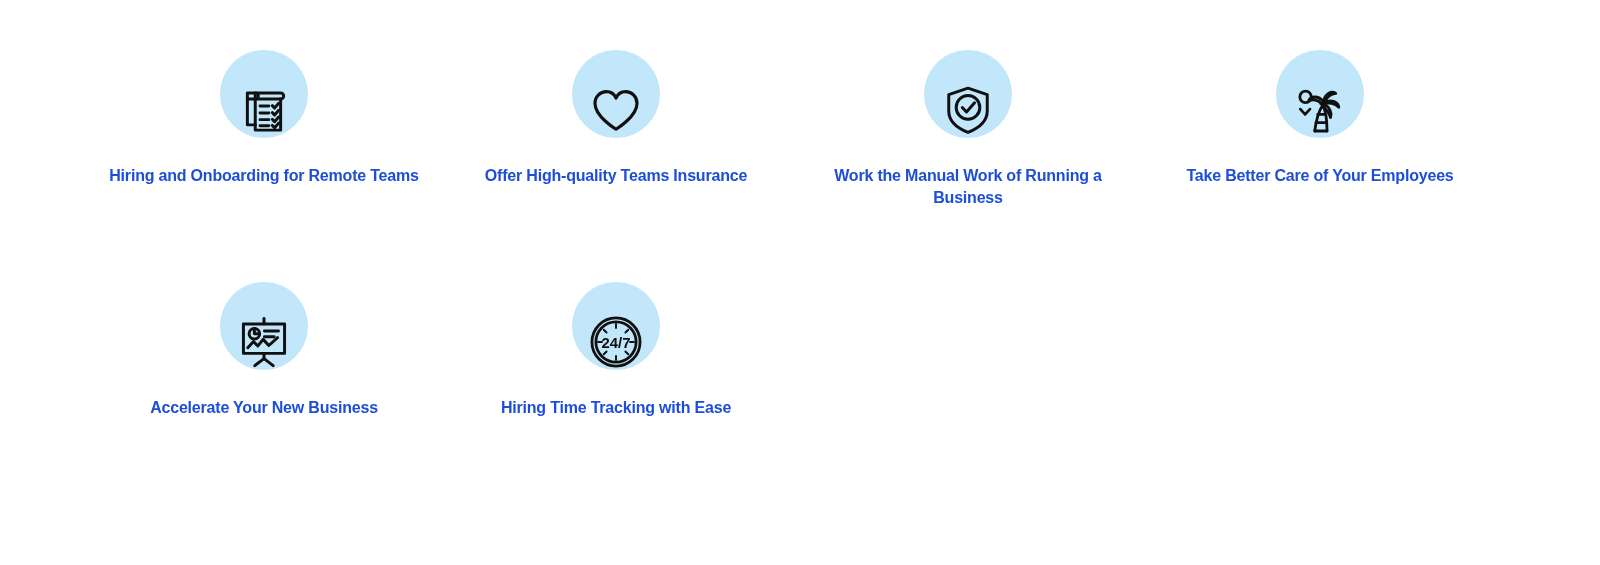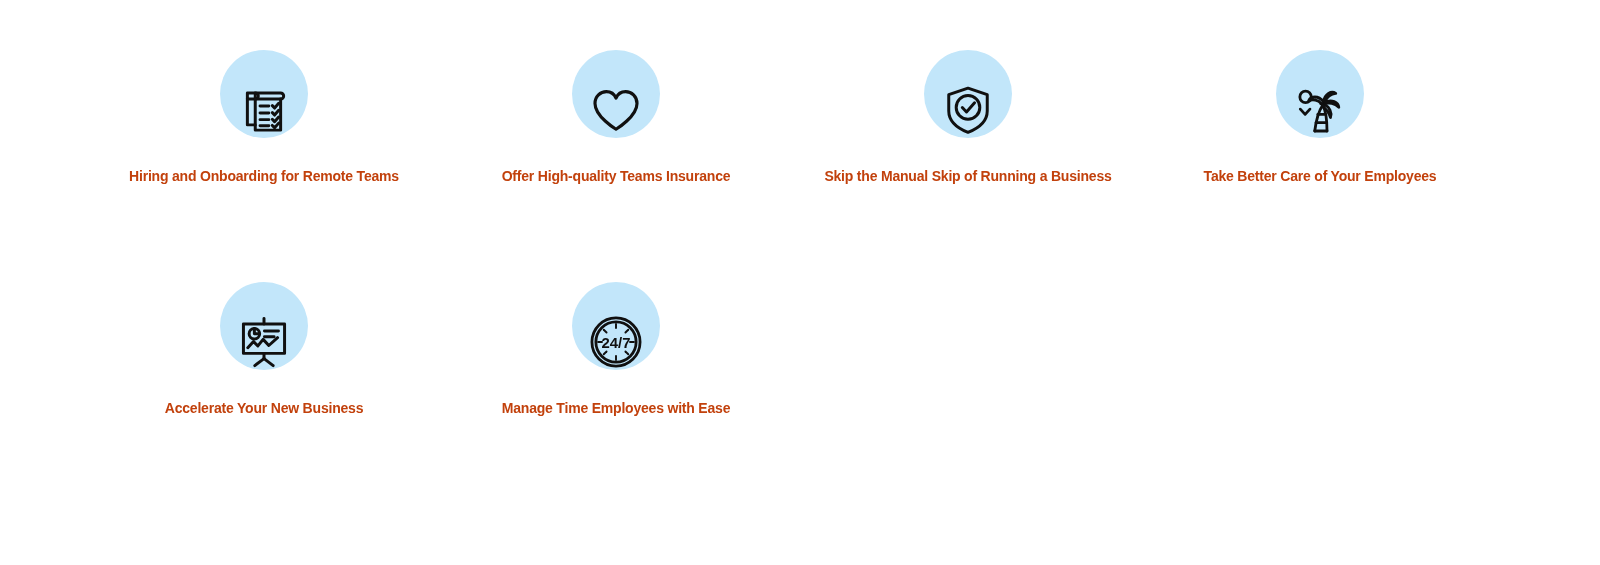--- a/index.html
+++ b/index.html
@@ -52,25 +52,25 @@
     display: block;
     width: 56px;
     height: 56px;
   }
 
   .feature-label {
     margin-top: 27px;
     width: 310px;
     text-align: center;
     font-family: "Liberation Sans", sans-serif;
-    font-size: 14px;
+    font-size: 16px;
     font-weight: bold;
     line-height: 22px;
     letter-spacing: -0.2px;
-    color: #c2410c;
+    color: #1d4ed8;
   }
 </style>
 </head>
 <body>
 
 <div class="feature-grid">
 
   <div class="feature-card">
     <div class="icon-badge">
       <span>
@@ -107,21 +107,21 @@
   <div class="feature-card">
     <div class="icon-badge">
       <span>
         <svg viewBox="0 0 64 64" fill="none" stroke="#101010" stroke-width="3.4" stroke-linecap="round" stroke-linejoin="round">
           <path d="M32 7 L54 14.5 V33 C54 44 44.5 52.5 32 57.5 C19.5 52.5 10 44 10 33 V14.5 Z"></path>
           <circle cx="32" cy="29" r="13.5"></circle>
           <path d="M25.5 29.2 l4.8 5 l9.2 -10.4"></path>
         </svg>
       </span>
     </div>
-    <div class="feature-label">Skip the Manual Skip of Running a Business</div>
+    <div class="feature-label">Work the Manual Work of Running a Business</div>
   </div>
 
   <div class="feature-card">
     <div class="icon-badge">
       <span>
         <svg viewBox="0 0 64 64" fill="none" stroke="#101010" stroke-width="3.2" stroke-linecap="round" stroke-linejoin="round">
           <circle cx="15.5" cy="17" r="6.5"></circle>
           <path d="M9.5 31 l5.5 6 l5.5 -6"></path>
           <path d="M36 22.5 C30 15 21.5 16 19 21.5 C24 19 30 21 33.5 24.5"></path>
           <path d="M36 22.5 C37.5 13.5 45 9.5 50 13 C45 13.5 40 17 37.5 22.5"></path>
@@ -172,19 +172,19 @@
             <path d="M48 32 h4.5"></path>
             <path d="M18 18 l3.2 3.2"></path>
             <path d="M42.8 42.8 l3.2 3.2"></path>
             <path d="M46 18 l-3.2 3.2"></path>
             <path d="M21.2 42.8 l-3.2 3.2"></path>
           </g>
           <text x="32" y="38.5" text-anchor="middle" font-family="Liberation Sans, sans-serif" font-size="17" font-weight="bold" fill="#101010" stroke="none">24/7</text>
         </svg>
       </span>
     </div>
-    <div class="feature-label">Manage Time Employees with Ease</div>
+    <div class="feature-label">Hiring Time Tracking with Ease</div>
   </div>
 
   <div class="feature-card empty"></div>
   <div class="feature-card empty"></div>
 
 </div>
 
 </body></html>

